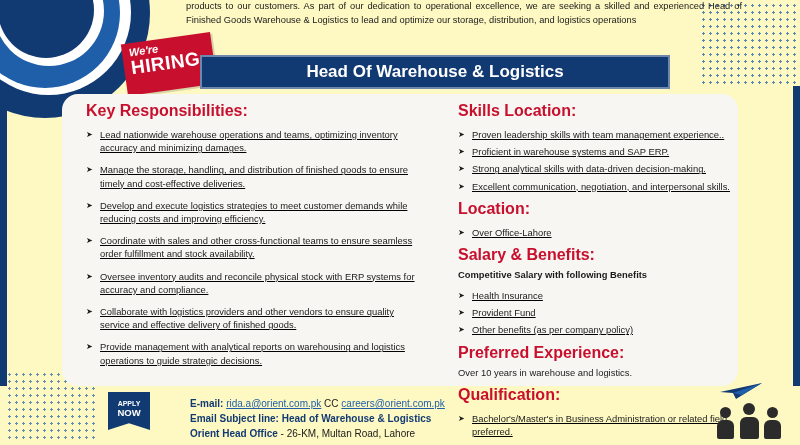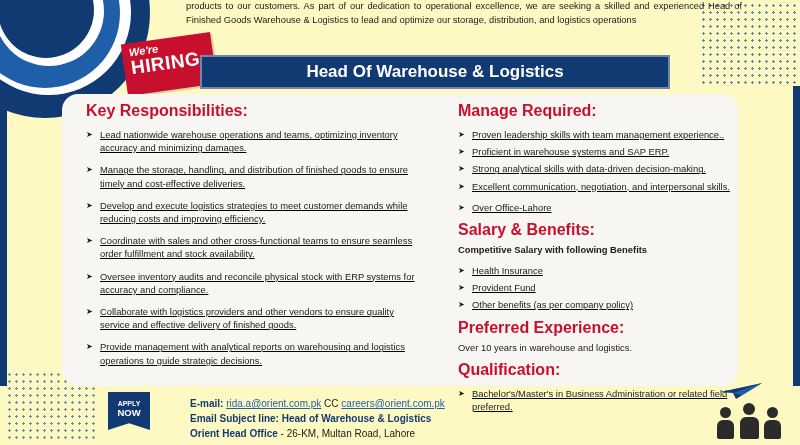--- a/index.html
+++ b/index.html
@@ -266,28 +266,29 @@
       <li>Manage the storage, handling, and distribution of finished goods to ensure timely and cost-effective deliveries.</li>
       <li>Develop and execute logistics strategies to meet customer demands while reducing costs and improving efficiency.</li>
       <li>Coordinate with sales and other cross-functional teams to ensure seamless order fulfillment and stock availability.</li>
       <li>Oversee inventory audits and reconcile physical stock with ERP systems for accuracy and compliance.</li>
       <li>Collaborate with logistics providers and other vendors to ensure quality service and effective delivery of finished goods.</li>
       <li>Provide management with analytical reports on warehousing and logistics operations to guide strategic decisions.</li>
     </ul>
   </div>
 
   <div class="col-right">
-    <div class="sec-head">Manage Required:</div>
+    <div class="sec-head">Skills Location:</div>
     <ul class="items tight">
       <li>Proven leadership skills with team management experience..</li>
       <li>Proficient in warehouse systems and SAP ERP.</li>
       <li>Strong analytical skills with data-driven decision-making.</li>
       <li>Excellent communication, negotiation, and interpersonal skills.</li>
     </ul>
 
+    <div class="sec-head sp">Location:</div>
     <ul class="items tight">
       <li>Over Office-Lahore</li>
     </ul>
 
     <div class="sec-head sp">Salary &amp; Benefits:</div>
     <div class="plain bold">Competitive Salary with following  Benefits</div>
     <ul class="items tight">
       <li>Health Insurance</li>
       <li>Provident Fund</li>
       <li>Other benefits (as per company policy)</li>

